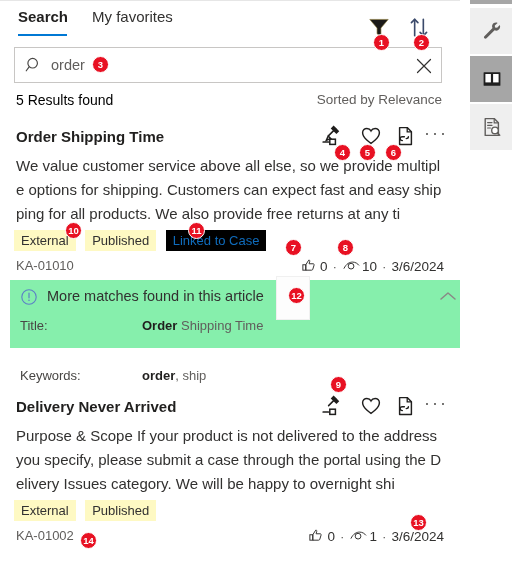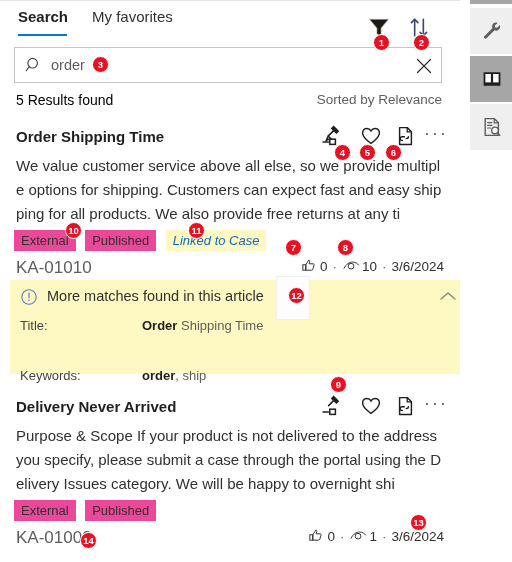--- a/index.html
+++ b/index.html
@@ -167,32 +167,32 @@
   }
   .tag {
     display: inline-block;
     height: 21px;
     line-height: 21px;
     padding: 0 7px;
     margin-right: 5px;
     font-size: 13px;
     vertical-align: top;
   }
-  .tag-grey { background: #ec4899; color: #323130; }
-  .tag-blue { background: #fef9c3; color: #0f6cbd; font-style: italic; }
+  .tag-grey { background: #fef9c3; color: #323130; }
+  .tag-blue { background: #000000; color: #0f6cbd; }
 
   .card-foot {
     position: absolute;
     left: 0; top: 138px;
     width: 460px; height: 22px;
   }
   .card-kaid {
     position: absolute;
     left: 16px; top: 0;
-    font-size: 17px;
+    font-size: 13px;
     color: #605e5c;
   }
   .card-stats {
     position: absolute;
     right: 16px; top: 0px;
     height: 20px;
     font-size: 13.5px;
     color: #323130;
     white-space: nowrap;
   }
@@ -201,22 +201,22 @@
     width: 19px; height: 16px;
     vertical-align: -3px;
   }
   .card-stats .num { margin-left: 1px; }
   .card-stats .sep { margin: 0 5px; color: #605e5c; }
 
   
   #more-matches {
     position: absolute;
     left: 10px; top: 280px;
-    width: 460px; height: 94px;
-    background: #fef9c3;
+    width: 460px; height: 68px;
+    background: #86efac;
   }
   #mm-info-icon {
     position: absolute;
     left: 10px; top: 8px;
     width: 18px; height: 18px;
   }
   #mm-title {
     position: absolute;
     left: 37px; top: 8px;
     font-size: 14.5px;

